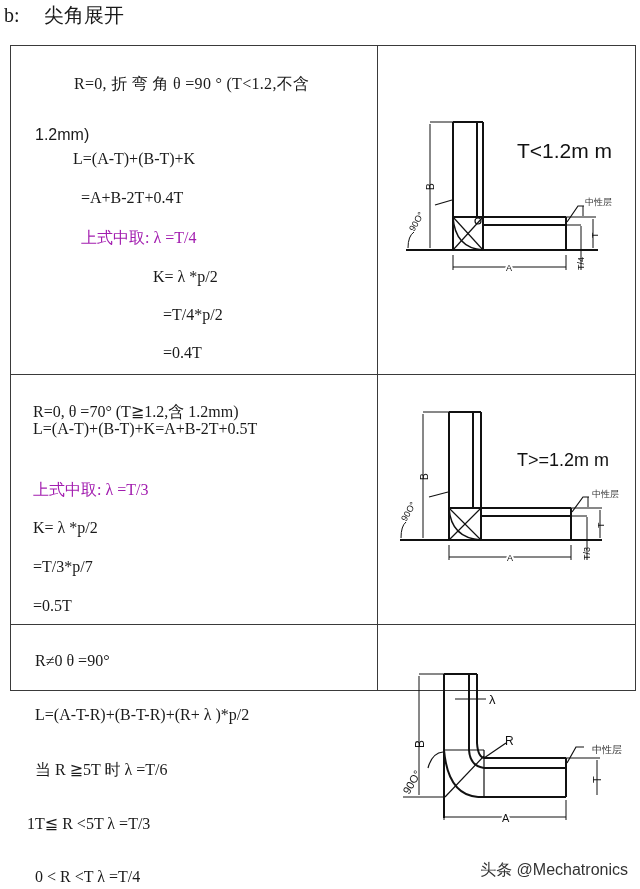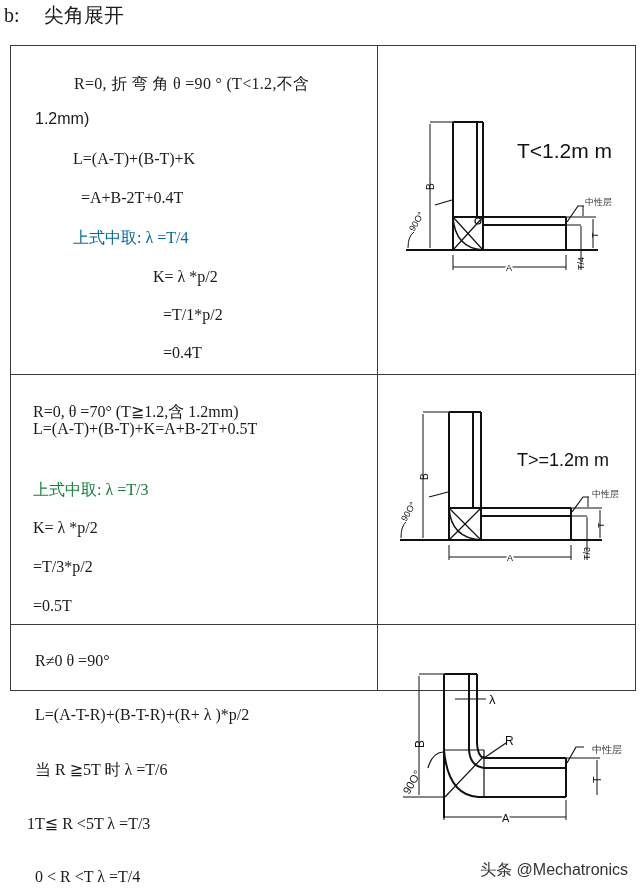--- a/index.html
+++ b/index.html
@@ -24,35 +24,35 @@
   <span class="lbl">b:</span><span>尖角展开</span>
 </div>
 
 <div class="tbl">
   <div class="vdiv"></div>
   <div class="hdiv" style="top:328px"></div>
   <div class="hdiv" style="top:578px"></div>
 
   <div>
     <div class="line" style="left:63px;top:28px;letter-spacing:0.3px">R=0, 折 弯 角 θ =90 °  (T&lt;1.2,不含</div>
-    <div class="line sans" style="left:24px;top:64px">1.2mm)</div>
+    <div class="line sans" style="left:24px;top:80px">1.2mm)</div>
     <div class="line" style="left:62px;top:104px">L=(A-T)+(B-T)+K</div>
     <div class="line" style="left:70px;top:143px">=A+B-2T+0.4T</div>
-    <div class="line" style="left:62px;top:182px;color:#0369a1">上式中取: λ =T/4</div>
+    <div class="line" style="left:70px;top:182px;color:#a21caf">上式中取: λ =T/4</div>
     <div class="line" style="left:142px;top:222px">K= λ *p/2</div>
-    <div class="line" style="left:152px;top:260px">=T/1*p/2</div>
+    <div class="line" style="left:152px;top:260px">=T/4*p/2</div>
     <div class="line" style="left:152px;top:298px">=0.4T</div>
   </div>
 
   <div>
     <div class="line" style="left:22px;top:356px">R=0,  θ =70°      (T≧1.2,含 1.2mm)</div>
     <div class="line" style="left:22px;top:374px">L=(A-T)+(B-T)+K=A+B-2T+0.5T</div>
-    <div class="line" style="left:22px;top:434px;color:#15803d">上式中取: λ =T/3</div>
+    <div class="line" style="left:22px;top:434px;color:#a21caf">上式中取: λ =T/3</div>
     <div class="line" style="left:22px;top:473px">K= λ *p/2</div>
-    <div class="line" style="left:22px;top:512px">=T/3*p/2</div>
+    <div class="line" style="left:22px;top:512px">=T/3*p/7</div>
     <div class="line" style="left:22px;top:551px">=0.5T</div>
   </div>
 
   <div>
     <div class="line" style="left:24px;top:606px">R≠0   θ =90°</div>
     <div class="line" style="left:24px;top:660px">L=(A-T-R)+(B-T-R)+(R+ λ )*p/2</div>
     <div class="line" style="left:24px;top:714px">当 R  ≧5T 时     λ =T/6</div>
     <div class="line" style="left:16px;top:768px">1T≦  R &lt;5T  λ =T/3</div>
     <div class="line" style="left:24px;top:822px">0 &lt; R &lt;T   λ =T/4</div>
   </div>

